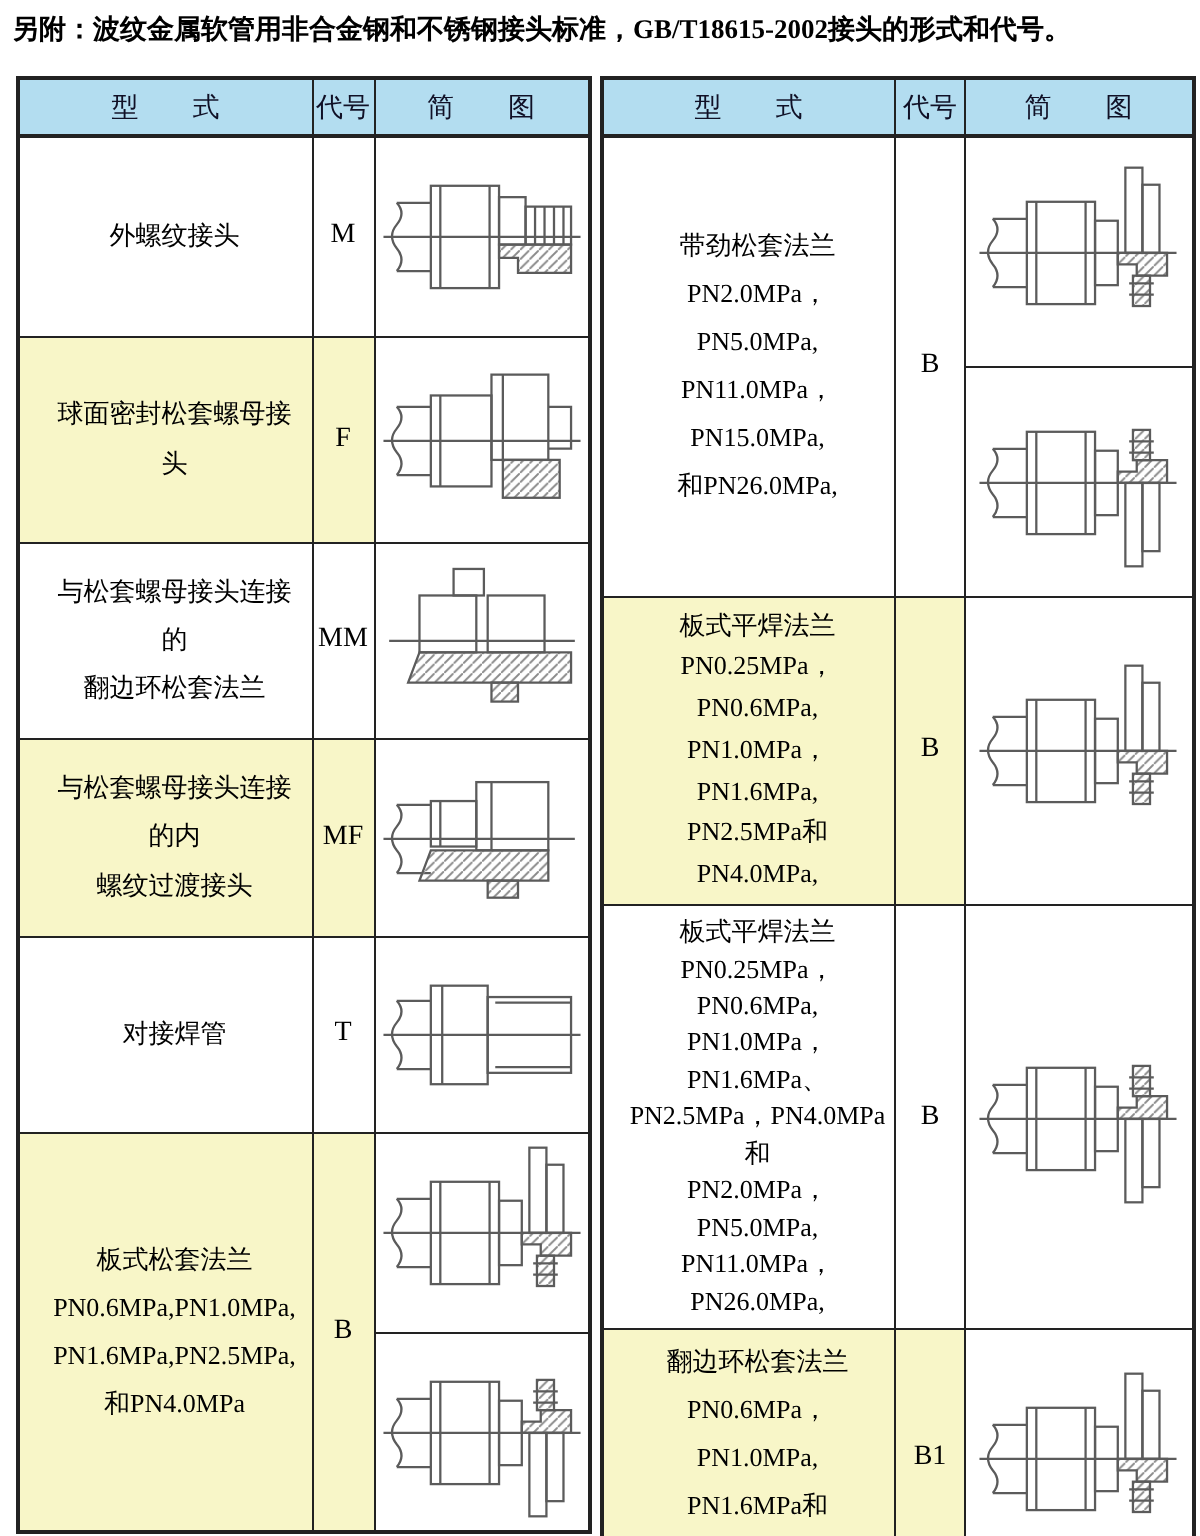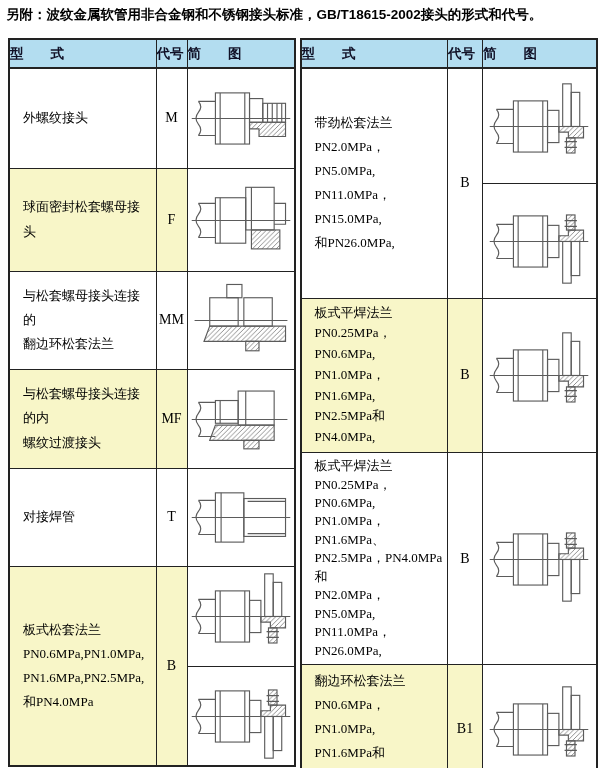--- a/index.html
+++ b/index.html
@@ -2,33 +2,33 @@
 <html style="--hdr: #b3ddf0; --hl: #f8f6c8; --bd: #222222;"><head>
 <meta charset="utf-8">
 <style>
   html,body{margin:0;padding:0;}
   body{
     width:600px;height:768px;background:#ffffff;overflow:hidden;position:relative;
     font-family:"Liberation Serif","DejaVu Serif",serif;color:#000;
   }
   .title{
     position:absolute;left:6px;top:6px;width:590px;
-    font-family:Liberation Sans, sans-serif;
+    font-family:Liberation Serif, serif;
     font-weight:bold;font-size:13.5px;line-height:1.3;color:#000;
   }
   .tables{position:absolute;left:8px;top:38px;display:flex;gap:4px;align-items:flex-start;}
   table{border-collapse:collapse;table-layout:fixed;border:2px solid var(--bd,#222);}
   td,th{border:1px solid var(--bd,#222);padding:0;overflow:hidden;}
   th{
     height:27px;background:var(--hdr,#b3ddf0);
-    font-size:13.5px;font-weight:bold;color:#101026;text-align:left;
+    font-size:13.5px;font-weight:normal;color:#101026;text-align:center;
     border-bottom:2px solid var(--bd,#222);white-space:pre;
   }
   td.type{
-    text-align:left;vertical-align:middle;
+    text-align:center;vertical-align:middle;
     padding:4px 4px 4px 13px;font-size:13px;line-height:1.85;
     white-space:pre-line;background:#fff;
   }
   td.code{
     text-align:center;vertical-align:middle;font-size:14px;background:#fff;
   }
   td.diag{background:#fff;text-align:center;vertical-align:middle;}
   td.hl{background:var(--hl,#f8f6c8);}
   td.tight{line-height:1.42;}
   td.mid{line-height:1.6;}

